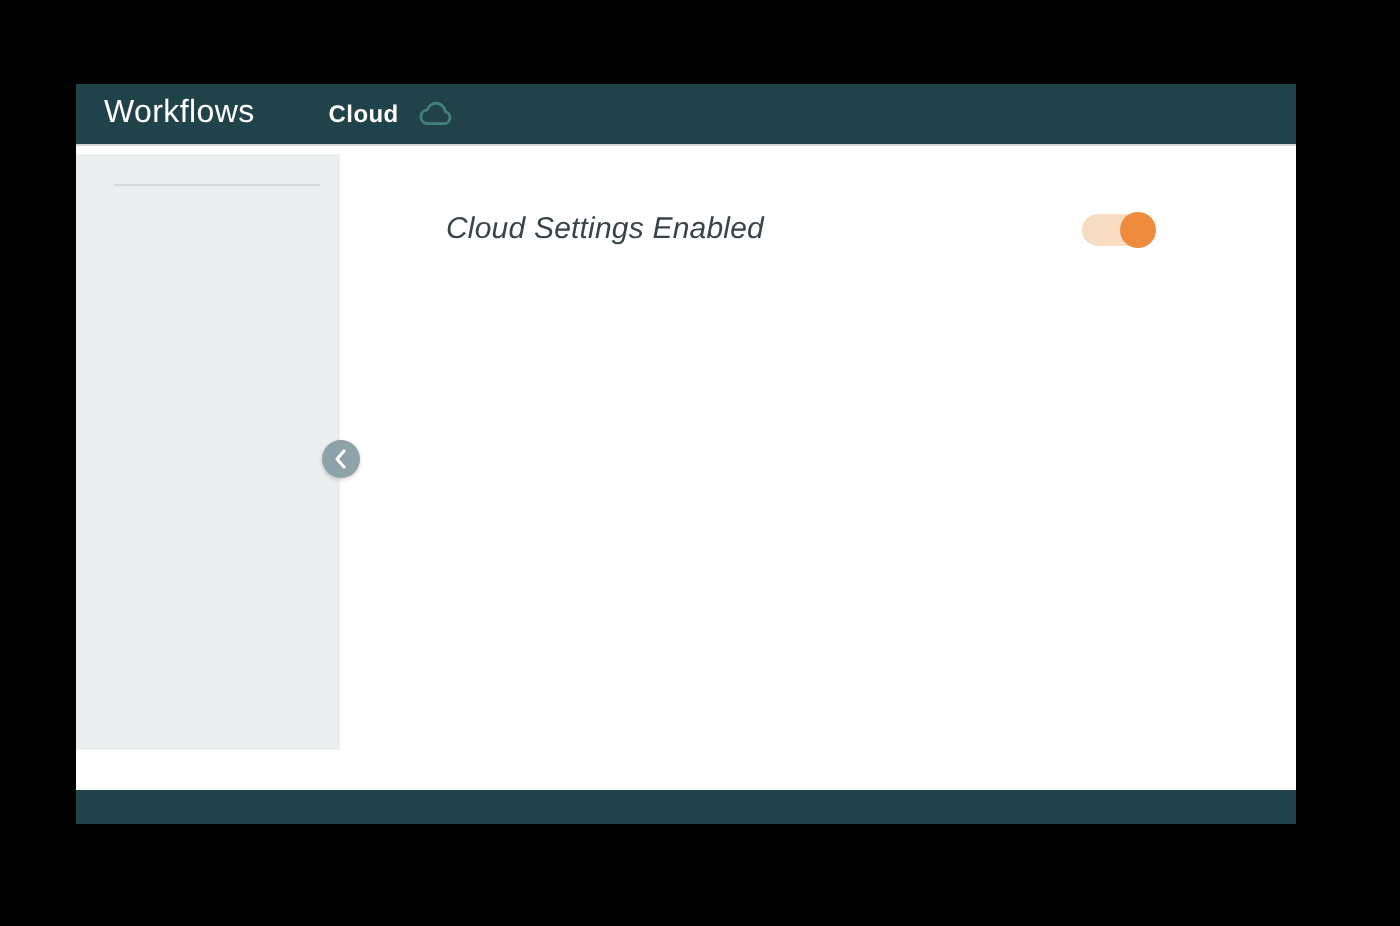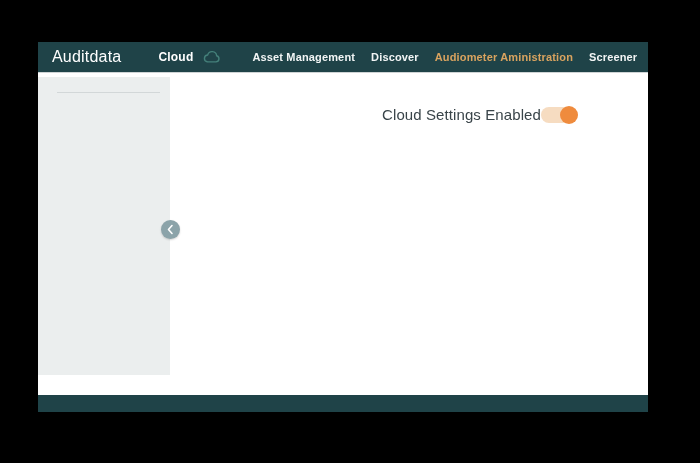--- a/index.html
+++ b/index.html
@@ -52,22 +52,22 @@
     border-radius:50%;
     background:var(--collapse-btn,#8ba3a9);
     display:flex;align-items:center;justify-content:center;
     cursor:pointer;box-shadow:0 1px 2px rgba(0,0,0,.18);
   }
   
   .settings{
     position:absolute;left:185px;top:33px;width:354px;
   }
   .setting-row{
-    display:flex;justify-content:flex-end;align-items:center;
-    height:17px;margin-bottom:18px;
+    display:flex;justify-content:space-between;align-items:center;
+    height:17px;margin-bottom:18px;font-style:italic;
   }
   .setting-label{
     font-size:15px;color:var(--text,#394449);letter-spacing:.1px;white-space:nowrap;
   }
   .toggle{
     position:relative;width:36px;height:16px;border-radius:8px;
     cursor:pointer;flex:none;
   }
   .toggle .knob{
     position:absolute;top:-1px;width:18px;height:18px;border-radius:50%;
@@ -83,33 +83,27 @@
   }
 </style>
 </head>
 <body>
 
 <div class="screen">
   <div class="app">
 
     <div class="header">
       <div class="brand">
-        <span class="brand-name">Auditdata</span>
+        <span class="brand-name">Workflows</span>
         <span class="brand-product">Cloud</span>
         <span class="brand-cloud">
           <svg width="21" height="14" viewBox="0 0 22 15">
             <path d="M6.3 12.7 h9.4 a3.3 3.3 0 0 0 0.8 -6.5 a4.9 4.9 0 0 0 -9.6 -0.9 a3.7 3.7 0 0 0 -0.6 7.3 z" fill="none" stroke="#44807a" stroke-width="1.5" stroke-linejoin="round" stroke-linecap="round"></path>
           </svg>
         </span>
-      </div>
-      <div class="nav">
-        <span class="nav-item">Asset Management</span>
-        <span class="nav-item">Discover</span>
-        <span class="nav-item active">Audiometer Aministration</span>
-        <span class="nav-item">Screener</span>
       </div>
     </div>
 
     <div class="content">
       <div class="sidebar">
         <div class="sidebar-divider"></div>
       </div>
       <div class="collapse-btn">
         <span style="display:flex;">
           <svg width="19" height="19" viewBox="0 0 19 19">

